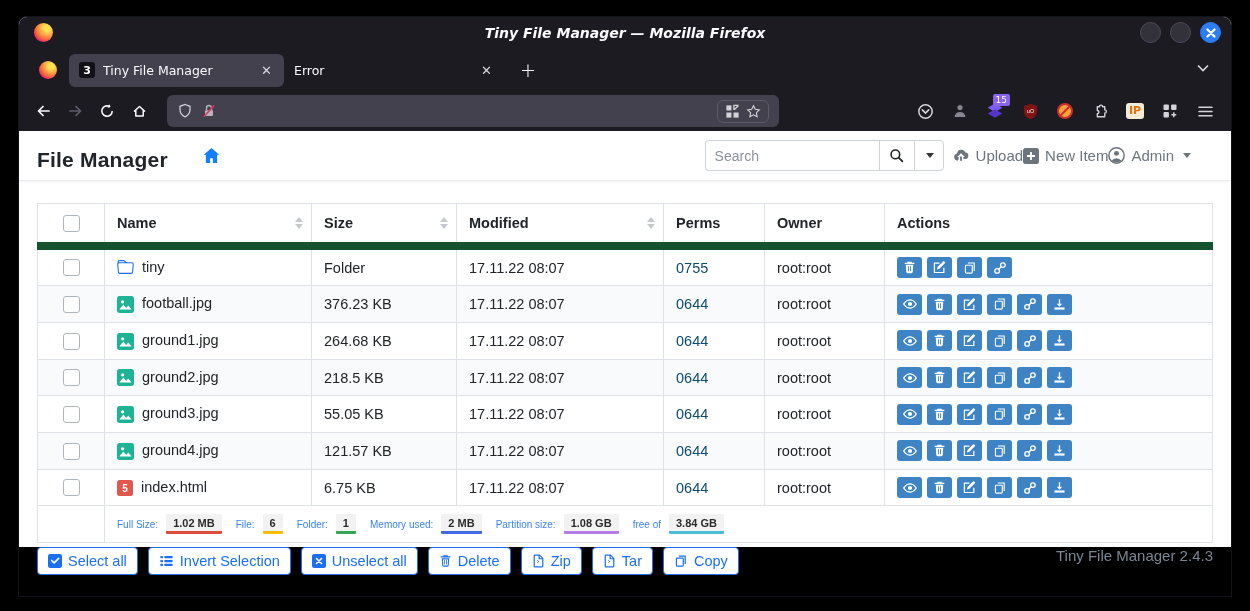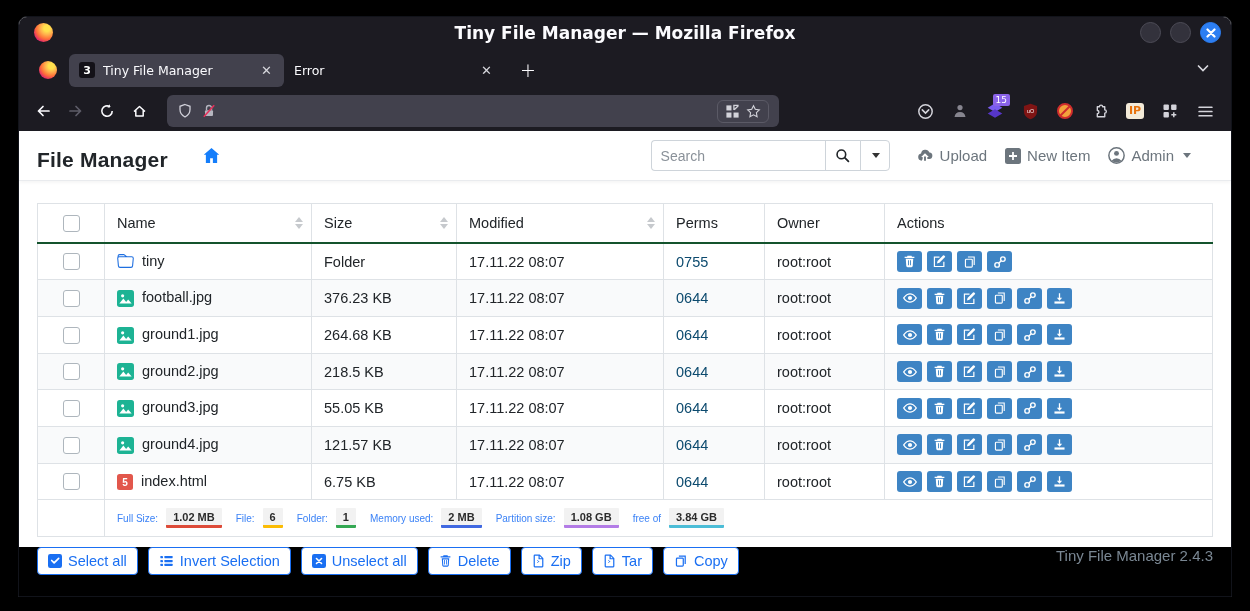--- a/index.html
+++ b/index.html
@@ -3,21 +3,21 @@
 <meta charset="utf-8">
 <style>
   html,body{margin:0;padding:0;}
   body{width:1250px;height:611px;background:#000;position:relative;overflow:hidden;
        font-family:"Liberation Sans", sans-serif;}
   .window{position:absolute;left:18px;top:16px;width:1214px;height:581px;background:#fff;
           border-radius:9px 9px 0 0;overflow:hidden;border:1px solid #11131a;box-sizing:border-box;}
   
   .chrome{background:#1c1b22;font-family:"DejaVu Sans", sans-serif;color:#fbfbfe;}
   .titlebar{height:32px;position:relative;display:flex;align-items:center;justify-content:center;}
-  .win-title{font-size:17px;font-weight:bold;color:#fbfbfe;}
+  .win-title{font-size:14px;font-weight:bold;color:#fbfbfe;font-style:italic;}
   .fflogo{width:19px;height:19px;border-radius:50%;display:inline-block;
           background:radial-gradient(circle at 68% 28%, #ffe14d 0 16%, #ffb14d 34%, #ff7139 56%, #e1256b 78%, #9059ff 100%);}
   .titlebar .fflogo{position:absolute;left:15px;top:6px;}
   .win-controls{position:absolute;right:10px;top:5px;display:flex;gap:9px;}
   .wc{width:21px;height:21px;border-radius:50%;background:#33323c;border:1px solid #4d4c57;box-sizing:border-box;}
   .wc.close{background:#2c7ef2;border-color:#2c7ef2;display:flex;align-items:center;justify-content:center;}
   .tabbar{height:42px;display:flex;align-items:center;padding:0 12px;}
   .ffview{margin:0 12px 0 8px;}
   .tab{height:33px;display:flex;align-items:center;padding:0 10px;border-radius:6px;box-sizing:border-box;}
   .tab.active{background:#42414d;width:215px;}
@@ -42,36 +42,36 @@
   .ext-badge{position:absolute;top:-3px;right:-1px;background:#8a63e8;color:#fff;font-size:9px;
              padding:0 3px;border-radius:2px;line-height:12px;}
   .ip-badge{background:#f3ead8;color:#e8720c;font-weight:bold;font-size:11px;padding:2px 3px;
             border-radius:3px;line-height:12px;font-family:"DejaVu Sans", sans-serif;}
   
   .content{background:#fff;color:#212529;}
   .page-header{height:49px;display:flex;align-items:center;padding:0 18px;
                border-bottom:1px solid #e9ebee;box-shadow:0 2px 3px rgba(0,0,0,.04);}
   .page-title{font-size:21px;font-weight:bold;color:#212529;margin:8px 14px 0 0;letter-spacing:.2px;}
   .home-btn{margin-left:20px;display:flex;align-items:center;}
-  .header-right{margin-left:auto;display:flex;align-items:center;gap:18px;margin-right:22px;}
+  .header-right{margin-left:auto;display:flex;align-items:center;margin-right:22px;}
   .search-group{display:flex;align-items:stretch;height:31px;margin-right:8px;}
   .search-input{width:155px;border:1px solid #ced4da;border-right:none;border-radius:4px 0 0 4px;
                 padding:0 9px;font-size:14px;color:#495057;outline:none;font-family:"Liberation Sans",sans-serif;}
   .search-input::placeholder{color:#8a9199;}
   .search-btn{width:34px;background:#fff;border:1px solid #ced4da;display:flex;align-items:center;justify-content:center;}
   .search-caret{width:28px;background:#fff;border:1px solid #ced4da;border-left:1px solid #ced4da;
                 border-radius:0 4px 4px 0;margin-left:-1px;display:flex;align-items:center;justify-content:center;}
   .menu-item{display:flex;align-items:center;gap:6px;color:#6c757d;font-size:15px;cursor:default;}
   .caret-down{width:0;height:0;border-left:4px solid transparent;border-right:4px solid transparent;
               border-top:5px solid #6c757d;display:inline-block;margin-left:3px;}
   
   .table-wrap{padding:22px 18px 0 18px;}
   table.files{width:100%;border-collapse:collapse;font-size:14.5px;color:#212529;}
   table.files th,table.files td{border:1px solid #dee2e6;padding:9px 12px;text-align:left;vertical-align:middle;}
-  table.files thead th{font-weight:normal;position:relative;border-bottom:2px solid #14532d;padding:10px 12px;}
+  table.files thead th{font-weight:bold;position:relative;border-bottom:8px solid #14532d;padding:10px 12px;}
   tbody tr:nth-child(even){background:#f9fafb;}
   .sorters{position:absolute;right:8px;top:50%;transform:translateY(-50%);display:flex;flex-direction:column;gap:2px;}
   .tri-up{width:0;height:0;border-left:4px solid transparent;border-right:4px solid transparent;border-bottom:5px solid #c6c9cd;}
   .tri-down{width:0;height:0;border-left:4px solid transparent;border-right:4px solid transparent;border-top:5px solid #c6c9cd;}
   .c-check{width:42px;text-align:center !important;}
   .cb{width:15px;height:15px;border:1px solid #aeb6bd;border-radius:3px;background:#fff;display:inline-block;vertical-align:middle;}
   .c-name .fname{margin-left:8px;}
   .i{display:inline-flex;vertical-align:middle;}
   .perm{color:#0c4a6e;text-decoration:none;}
   .c-act{padding:6px 12px !important;}

